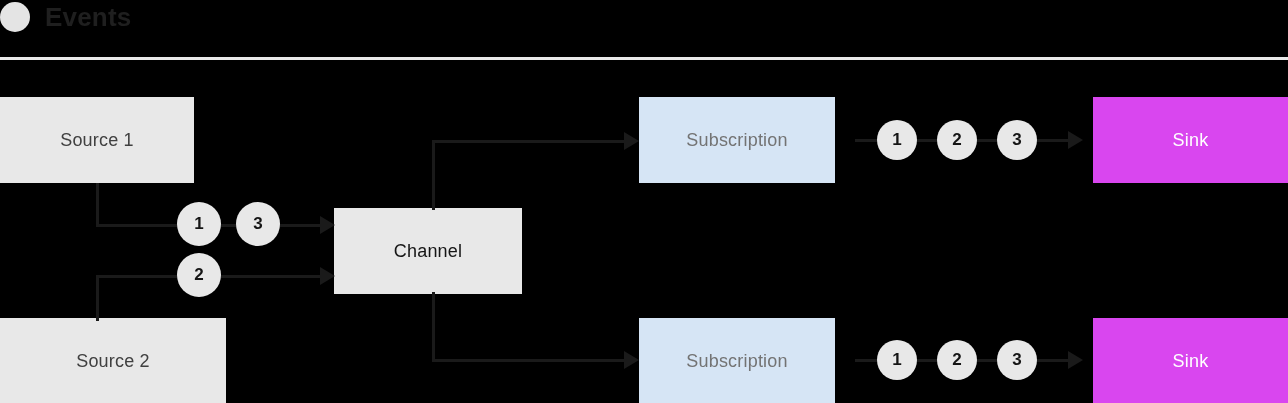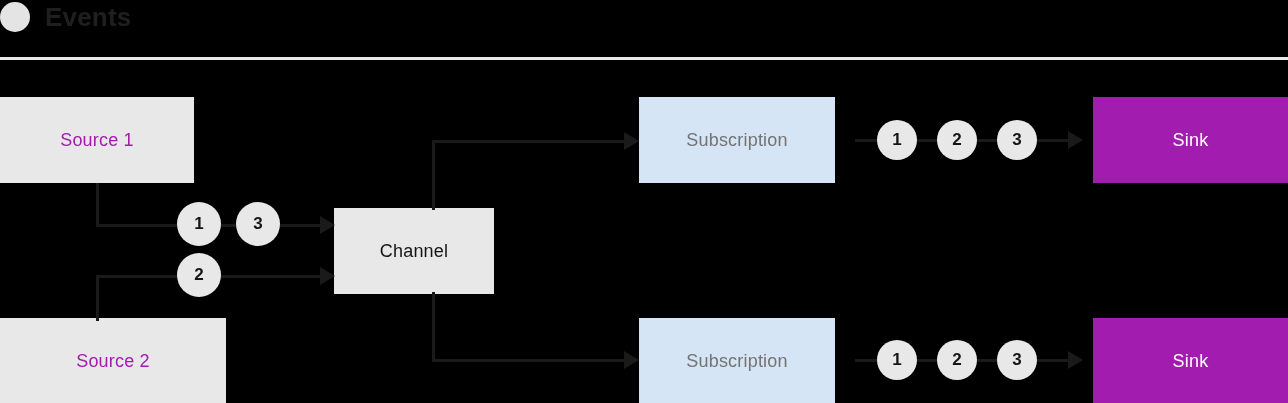--- a/index.html
+++ b/index.html
@@ -51,24 +51,24 @@
   .node {
     position: absolute;
     display: flex;
     align-items: center;
     justify-content: center;
     font-size: 18px;
     font-weight: 400;
     letter-spacing: 0.2px;
     box-sizing: border-box;
   }
-  .node.source   { background: #e8e8e8; color: #a21caf; }
+  .node.source   { background: #e8e8e8; color: #404040; }
   .node.channel  { background: #e8e8e8; color: #151515; }
   .node.subscription { background: #d6e5f5; color: #737373; }
-  .node.sink     { background: #a21caf; color: #ffffff; }
+  .node.sink     { background: #d946ef; color: #ffffff; }
 
   
   .token {
     position: absolute;
     border-radius: 50%;
     background: #e8e8e8;
     color: #151515;
     display: flex;
     align-items: center;
     justify-content: center;
@@ -98,21 +98,21 @@
   <div class="divider"></div>
 
   <div class="node source" style="left:0px; top:97px; width:194px; height:86px;">
     <span>Source 1</span>
   </div>
 
   <div class="node source" style="left:0px; top:318px; width:226px; height:86px;">
     <span>Source 2</span>
   </div>
 
-  <div class="node channel" style="left:334px; top:208px; width:160px; height:86px;">
+  <div class="node channel" style="left:334px; top:208px; width:188px; height:86px;">
     <span>Channel</span>
   </div>
 
   <div class="node subscription" style="left:639px; top:97px; width:196px; height:86px;">
     <span>Subscription</span>
   </div>
 
   <div class="node subscription" style="left:639px; top:318px; width:196px; height:86px;">
     <span>Subscription</span>
   </div>

